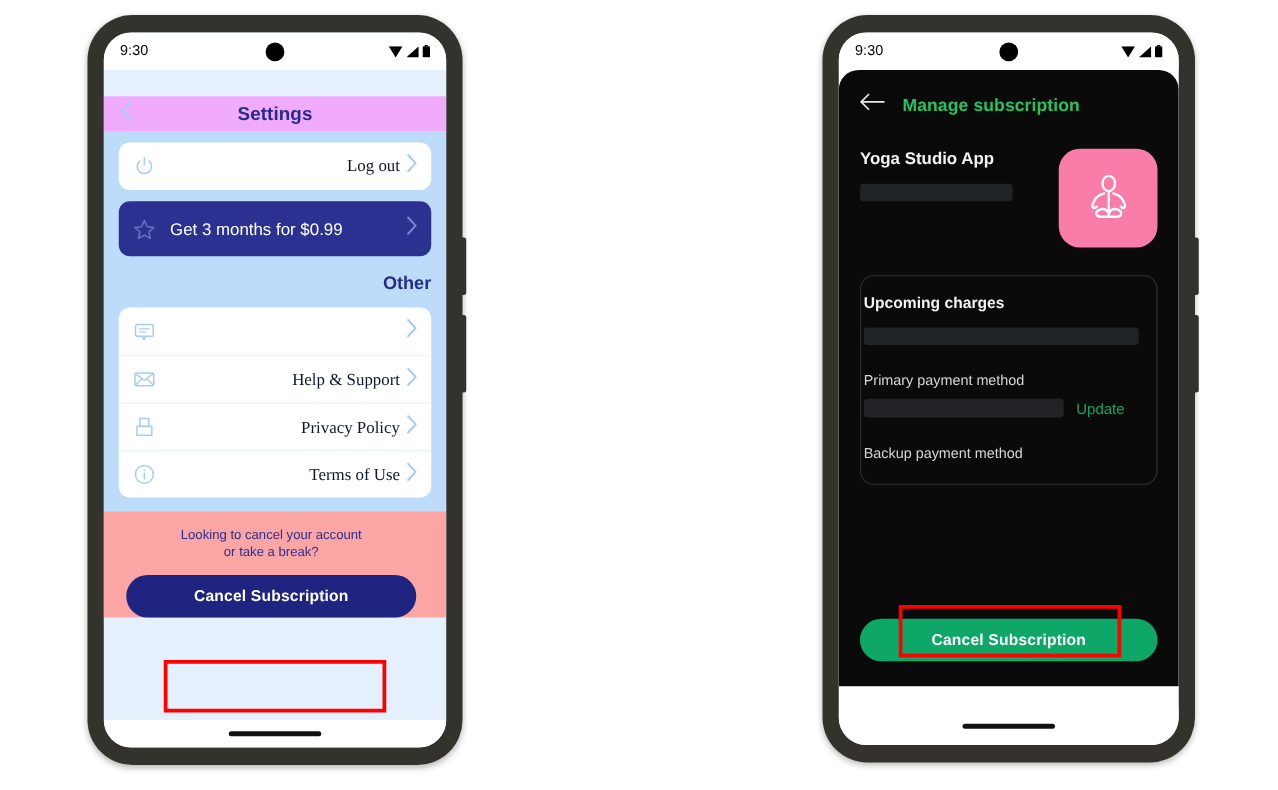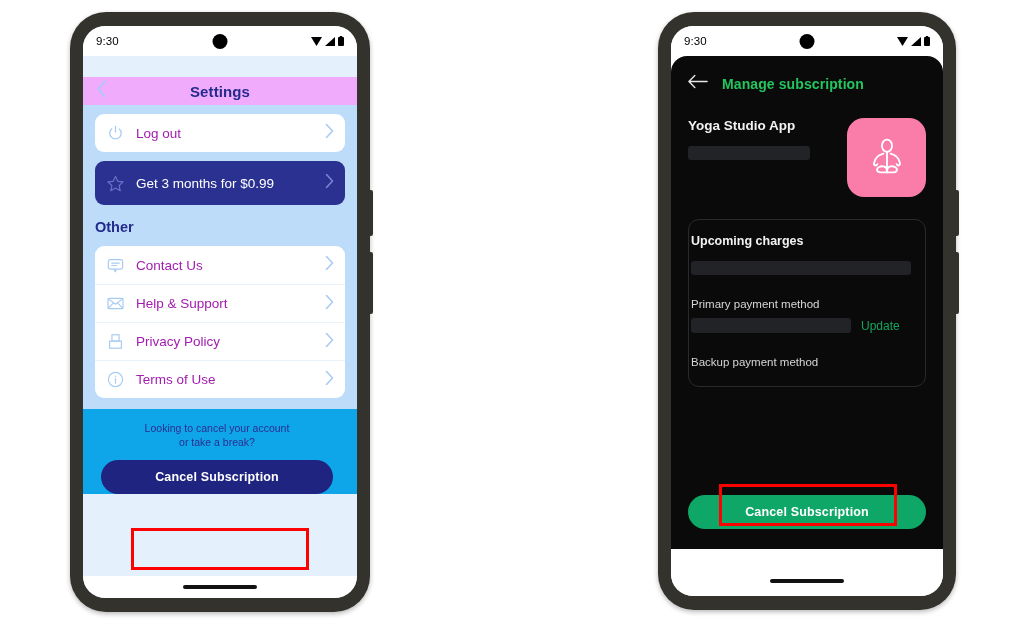--- a/index.html
+++ b/index.html
@@ -72,42 +72,43 @@
   .card {
     background: #ffffff; border-radius: 9px; overflow: hidden;
   }
   .row {
     height: 38px; display: flex; align-items: center; padding: 0 11px;
     position: relative;
   }
   .row + .row { border-top: 1px solid #EAF2FB; }
   .row-icon { width: 30px; display: flex; align-items: center; }
   .row-label {
-    flex: 1; text-align: left;
-    color: #a21caf; font-size: 13.5px; font-weight: 500;
+    flex: 1; text-align: right;
+    color: #0f172a; font-size: 13.5px; font-weight: 500;
     margin-right: 14px;
+    font-family: Liberation Serif, serif;
   }
   .row-chev { position: absolute; right: 11px; top: 50%; transform: translateY(-50%); }
 
   .promo {
     margin-top: 9px;
     height: 44px; border-radius: 9px; background: #2B3190;
     display: flex; align-items: center; padding: 0 11px; position: relative;
   }
   .promo-label {
     flex: 1; text-align: left; color: #ffffff;
     font-size: 13.5px; font-weight: 500; margin-right: 14px;
   }
   .section-head {
-    text-align: left; color: #252B8C;
+    text-align: right; color: #252B8C;
     font-size: 14.5px; font-weight: 700;
     padding: 14px 0 11px 0;
   }
   .lp-footer {
-    background: #0ea5e9;
+    background: #fca5a5;
     padding: 12px 14px 0 8px;
     text-align: center;
   }
   .footer-note {
     color: #2B2F8F; font-size: 10.5px; line-height: 1.35; font-weight: 400;
   }
   .cta-wrap { position: relative; margin-top: 11px; display: flex; justify-content: center; }
   .cta-blue {
     width: 232px; height: 34px; border-radius: 17px;
     background: #1F2480; color: #fff;
@@ -250,21 +251,20 @@
         <div class="card">
 
           <div class="row">
             <span class="row-icon">
               <svg width="19" height="19" viewBox="0 0 24 24">
                 <rect x="3" y="4.5" width="18" height="12" rx="2.2" stroke="#A7CCF2" stroke-width="1.5" fill="none"></rect>
                 <path d="M10 16.5 L11.6 20 L13.2 16.5" stroke="#A7CCF2" stroke-width="1.5" fill="none" stroke-linejoin="round"></path>
                 <path d="M7.2 9 L16.8 9 M7.2 12 L13.2 12" stroke="#A7CCF2" stroke-width="1.4" stroke-linecap="round"></path>
               </svg>
             </span>
-            <span class="row-label">Contact Us</span>
             <span class="row-chev">
               <svg width="9" height="15" viewBox="0 0 9 15">
                   <path d="M1.5 1 L7.5 7.5 L1.5 14" stroke="#A7CCF2" stroke-width="1.6" fill="none" stroke-linecap="round" stroke-linejoin="round"></path>
                 </svg>
             </span>
           </div>
 
           <div class="row">
             <span class="row-icon">
               <svg width="19" height="19" viewBox="0 0 24 24">

